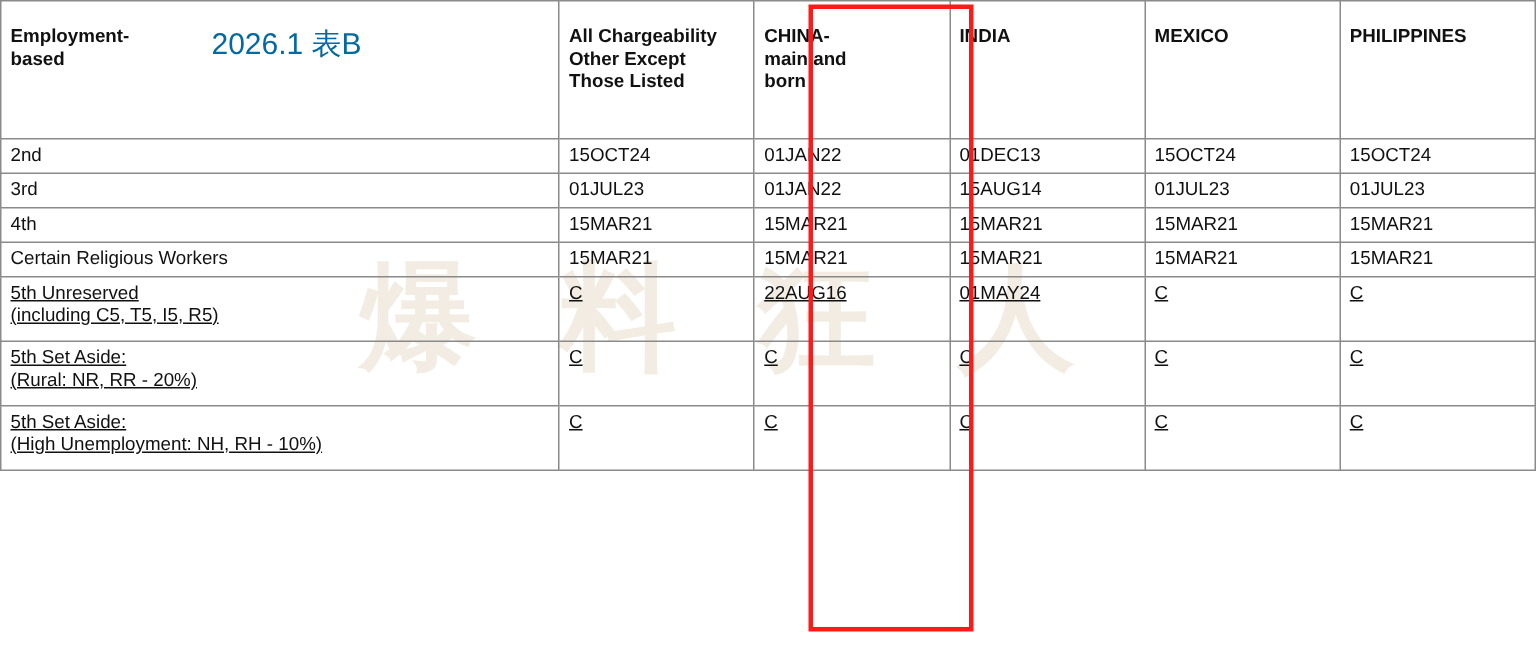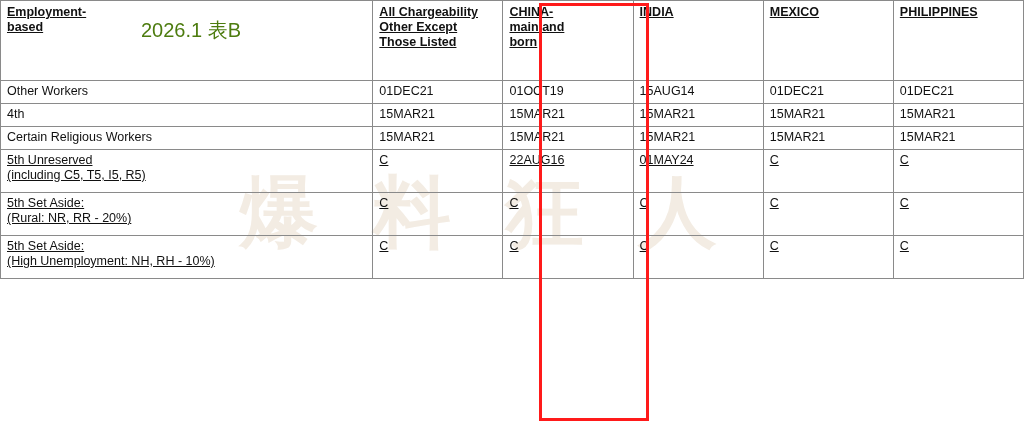--- a/index.html
+++ b/index.html
@@ -52,36 +52,35 @@
     color: #111;
     vertical-align: top;
     background: transparent;
     font-weight: normal;
     text-align: left;
     line-height: 15px;
   }
   thead td {
     font-weight: bold;
     vertical-align: top;
-    padding-top: 4px;
-    text-decoration: underline;
+    padding-top: 16px;
   }
   .col-label { width: 372px; }
   .col-data  { width: 130px; }
   tbody tr.r-short td { height: 16px; }
   tbody tr.r-tall td  { height: 36px; text-decoration: underline; }
   thead tr td { height: 72px; }
   .title-cell {
     position: relative;
   }
   .stamp {
     position: absolute;
     left: 140px;
     top: 22px;
-    color: #4d7c0f;
+    color: #0369a1;
     font-size: 20px;
     font-weight: normal;
     font-family: "Liberation Sans", sans-serif;
     white-space: nowrap;
   }
   .two-line span { display: block; }
   
   .redbox {
     position: absolute;
     z-index: 3;
@@ -133,26 +132,34 @@
         <td class="two-line">
           <span>MEXICO</span>
         </td>
         <td class="two-line">
           <span>PHILIPPINES</span>
         </td>
       </tr>
     </thead>
     <tbody>
       <tr class="r-short">
-        <td><span>Other Workers</span></td>
-        <td>01DEC21</td>
-        <td>01OCT19</td>
+        <td><span>2nd</span></td>
+        <td>15OCT24</td>
+        <td>01JAN22</td>
+        <td>01DEC13</td>
+        <td>15OCT24</td>
+        <td>15OCT24</td>
+      </tr>
+      <tr class="r-short">
+        <td><span>3rd</span></td>
+        <td>01JUL23</td>
+        <td>01JAN22</td>
         <td>15AUG14</td>
-        <td>01DEC21</td>
-        <td>01DEC21</td>
+        <td>01JUL23</td>
+        <td>01JUL23</td>
       </tr>
       <tr class="r-short">
         <td><span>4th</span></td>
         <td>15MAR21</td>
         <td>15MAR21</td>
         <td>15MAR21</td>
         <td>15MAR21</td>
         <td>15MAR21</td>
       </tr>
       <tr class="r-short">

